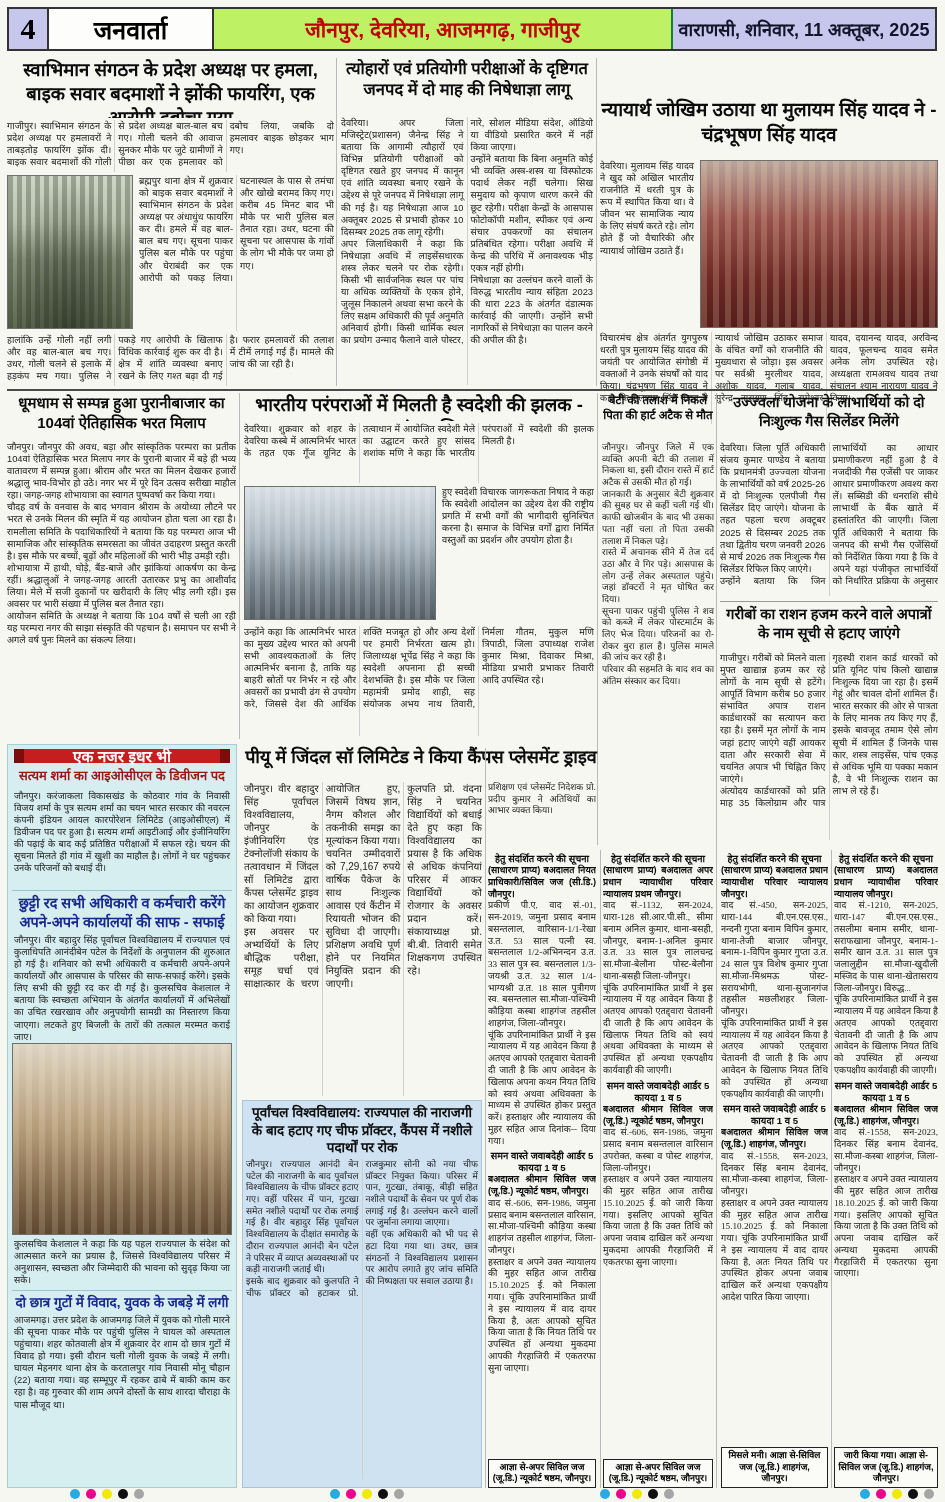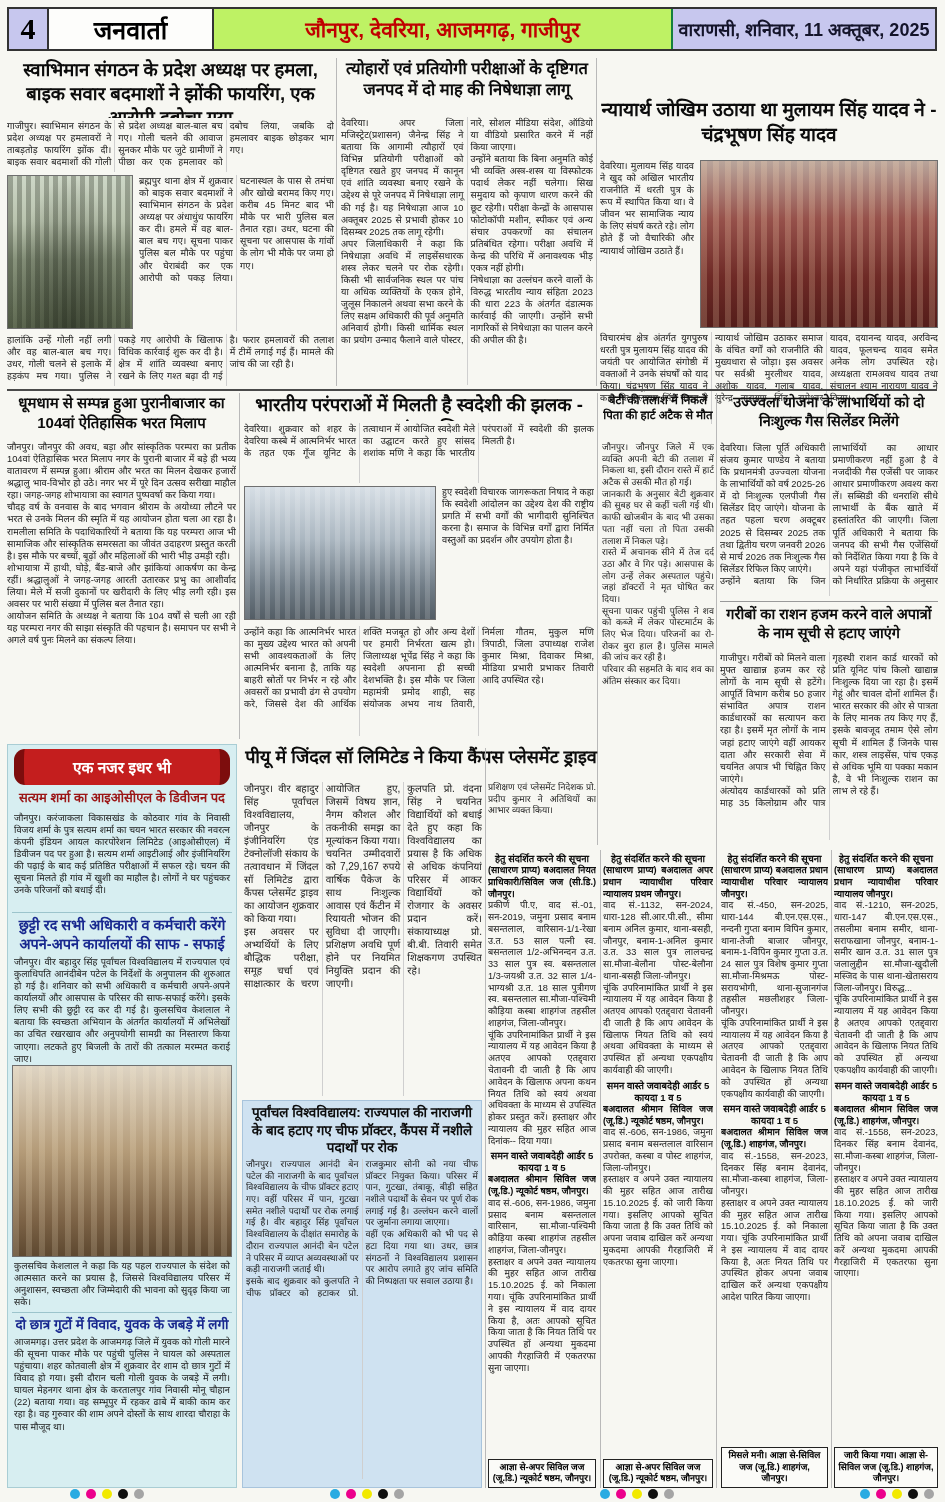--- a/index.html
+++ b/index.html
@@ -33,31 +33,31 @@
                   linear-gradient(180deg,#ced7c7 0%,#b9c3ae 30%,#87927b 55%,#636e55 100%); }
   .photo-redevent { background: repeating-linear-gradient(90deg, rgba(255,222,185,.2) 0 6px, rgba(0,0,0,0) 6px 12px),
                   linear-gradient(180deg,#b9a59b 0%,#96514b 35%,#6e2a26 70%,#541d1a 100%); }
   .photo-mela   { background: repeating-linear-gradient(90deg, rgba(255,255,255,.15) 0 5px, rgba(0,0,0,0) 5px 10px),
                   linear-gradient(180deg,#d6dee5 0%,#aab6c0 40%,#717d87 75%,#535d65 100%); }
   .photo-office { background: repeating-linear-gradient(90deg, rgba(255,241,212,.17) 0 6px, rgba(0,0,0,0) 6px 13px),
                   linear-gradient(180deg,#ded4c3 0%,#b49b78 45%,#7e6447 80%,#5d4830 100%); }
 
   
   .left-panel { background:#d7eef1; border:1px solid #a9cdd4; padding:4px; display:flex; flex-direction:column; overflow:hidden; }
-  .banner { display:flex; align-items:center; justify-content:center; height:36px;
+  .banner { display:flex; align-items:center; justify-content:center; height:14px;
             background:#c41e1e; color:#fff; font-weight:bold; font-size:15.5px;
-            border-left:10px solid #7d0d0d; border-right:10px solid #7d0d0d; margin:0 2px 3px 2px;border-radius:11px; }
+            border-left:10px solid #7d0d0d; border-right:10px solid #7d0d0d; margin:0 2px 3px 2px; }
   .hl-maroon { color:#9b1616; font-size:13px; }
   .hl-navy { color:#18288f; }
 
   
   .notice-col { position:absolute; overflow:hidden; font-size:9.2px; padding-bottom:73px; background:#f7f7f2; }
   .nt { font-weight:bold; text-align:center; font-size:9.6px; line-height:1.25; margin-top:3px; color:#0c0c0c; }
   .nc { font-weight:bold; text-align:justify; line-height:1.28; color:#0c0c0c; }
-  .nb { text-align:justify; line-height:1.28; color:#1b1b1b; white-space:pre-line; }
+  .nb { text-align:justify; line-height:1.28; color:#1b1b1b; white-space:pre-line;font-family:Liberation Serif, serif; }
   .nfoot { position:absolute; bottom:0; left:0; right:0; border:1.5px solid #222; background:#fbfbf8;
            padding:2px 3px; font-weight:bold; text-align:center; font-size:9px; line-height:1.3; }
 
   
   .blue-box { background:#cfe2f1; border:1px solid #a8c4dc; padding:3px; overflow:hidden; }
 
   
   .regmarks { display:flex; gap:6px; }
   .dot { width:10px; height:10px; border-radius:50%; }
   .dot-c { background:#29abe2; } .dot-m { background:#ec008c; }

